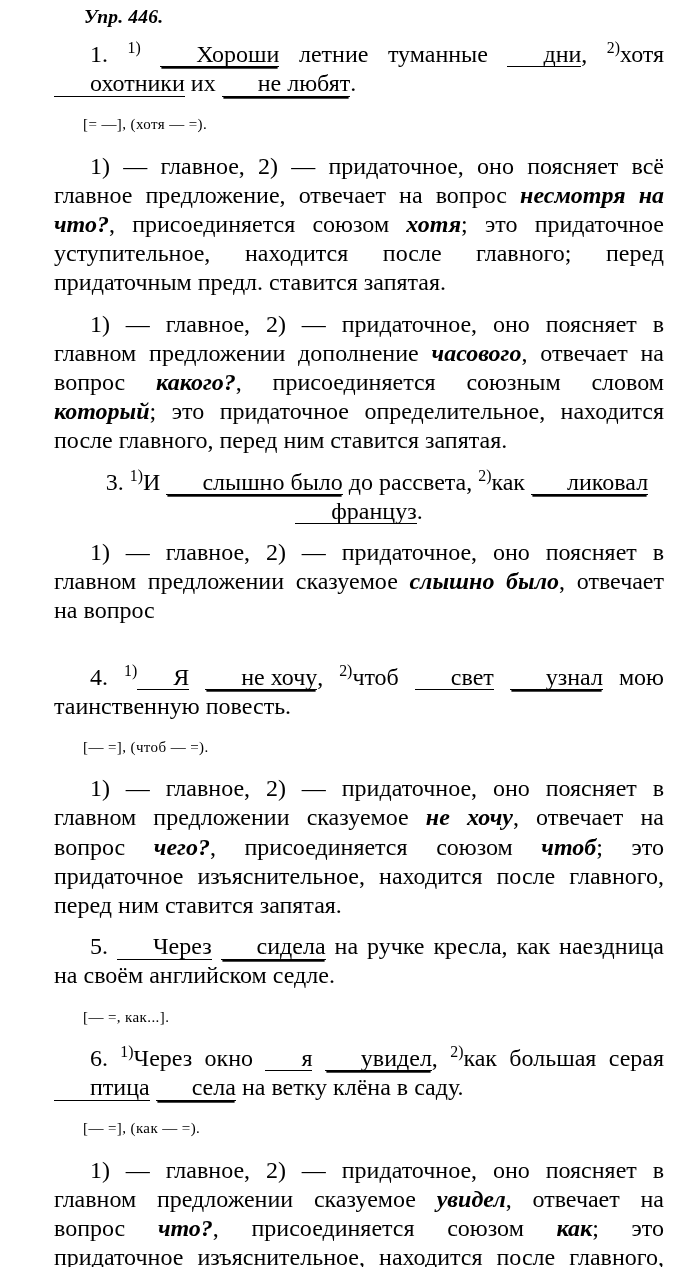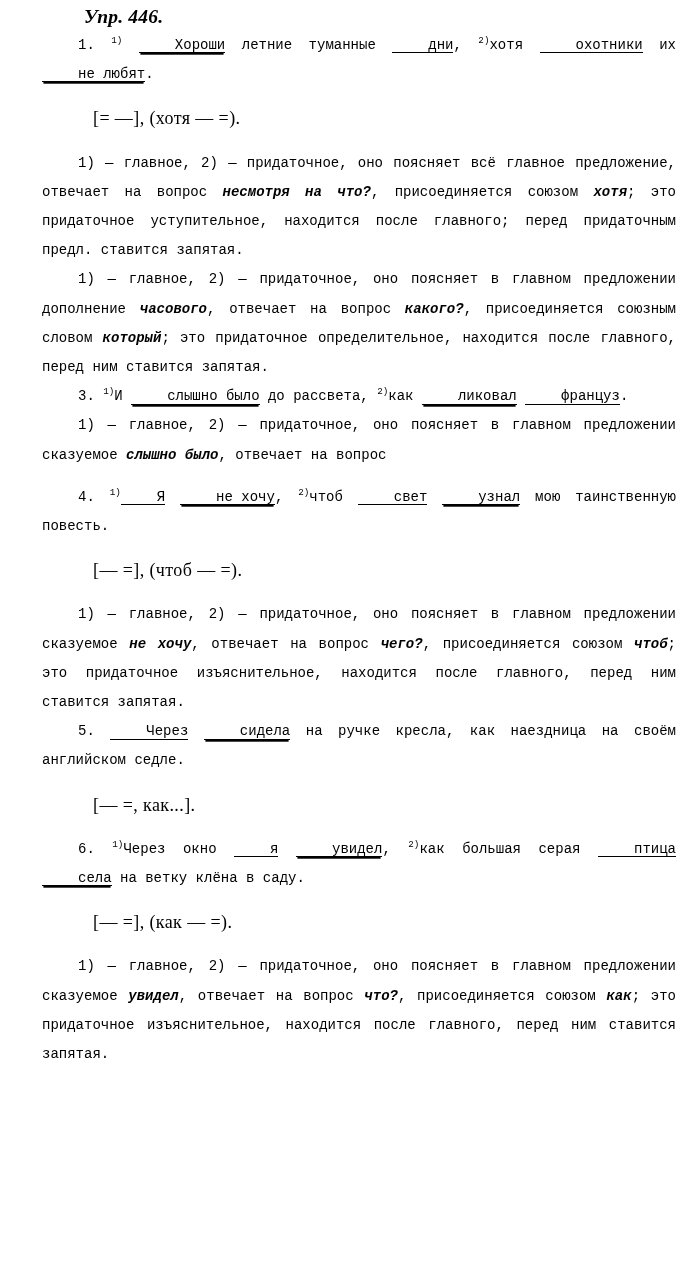--- a/index.html
+++ b/index.html
@@ -29,36 +29,35 @@
   }
   .ex-title {
     font-style: italic;
     font-weight: bold;
     font-size: 19.5px;
     margin: 0 0 3px 0;
     padding-left: 42px;
     letter-spacing: 0.2px;
   }
   p.para {
-    margin: 0;
-    font-size: 14px;
+    margin: 12px;
+    font-size: 24px;
     line-height: 29.2px;
     text-align: justify;
     text-indent: 36px;
     word-spacing: 0px;
     -webkit-hyphens: none;
     hyphens: none;
-    font-family: Liberation Mono, monospace;
   }
   p.para.nojust {
-    text-align: left;
+    text-align: center;
   }
   p.scheme {
-    margin: 15px;
-    font-size: 18px;
+    margin: 5px;
+    font-size: 15px;
     line-height: 29.2px;
     text-indent: 36px;
     text-align: left;
     letter-spacing: 0.4px;
   }
   .gap {
     height: 13px;
   }
   i.it {
     font-style: italic;

